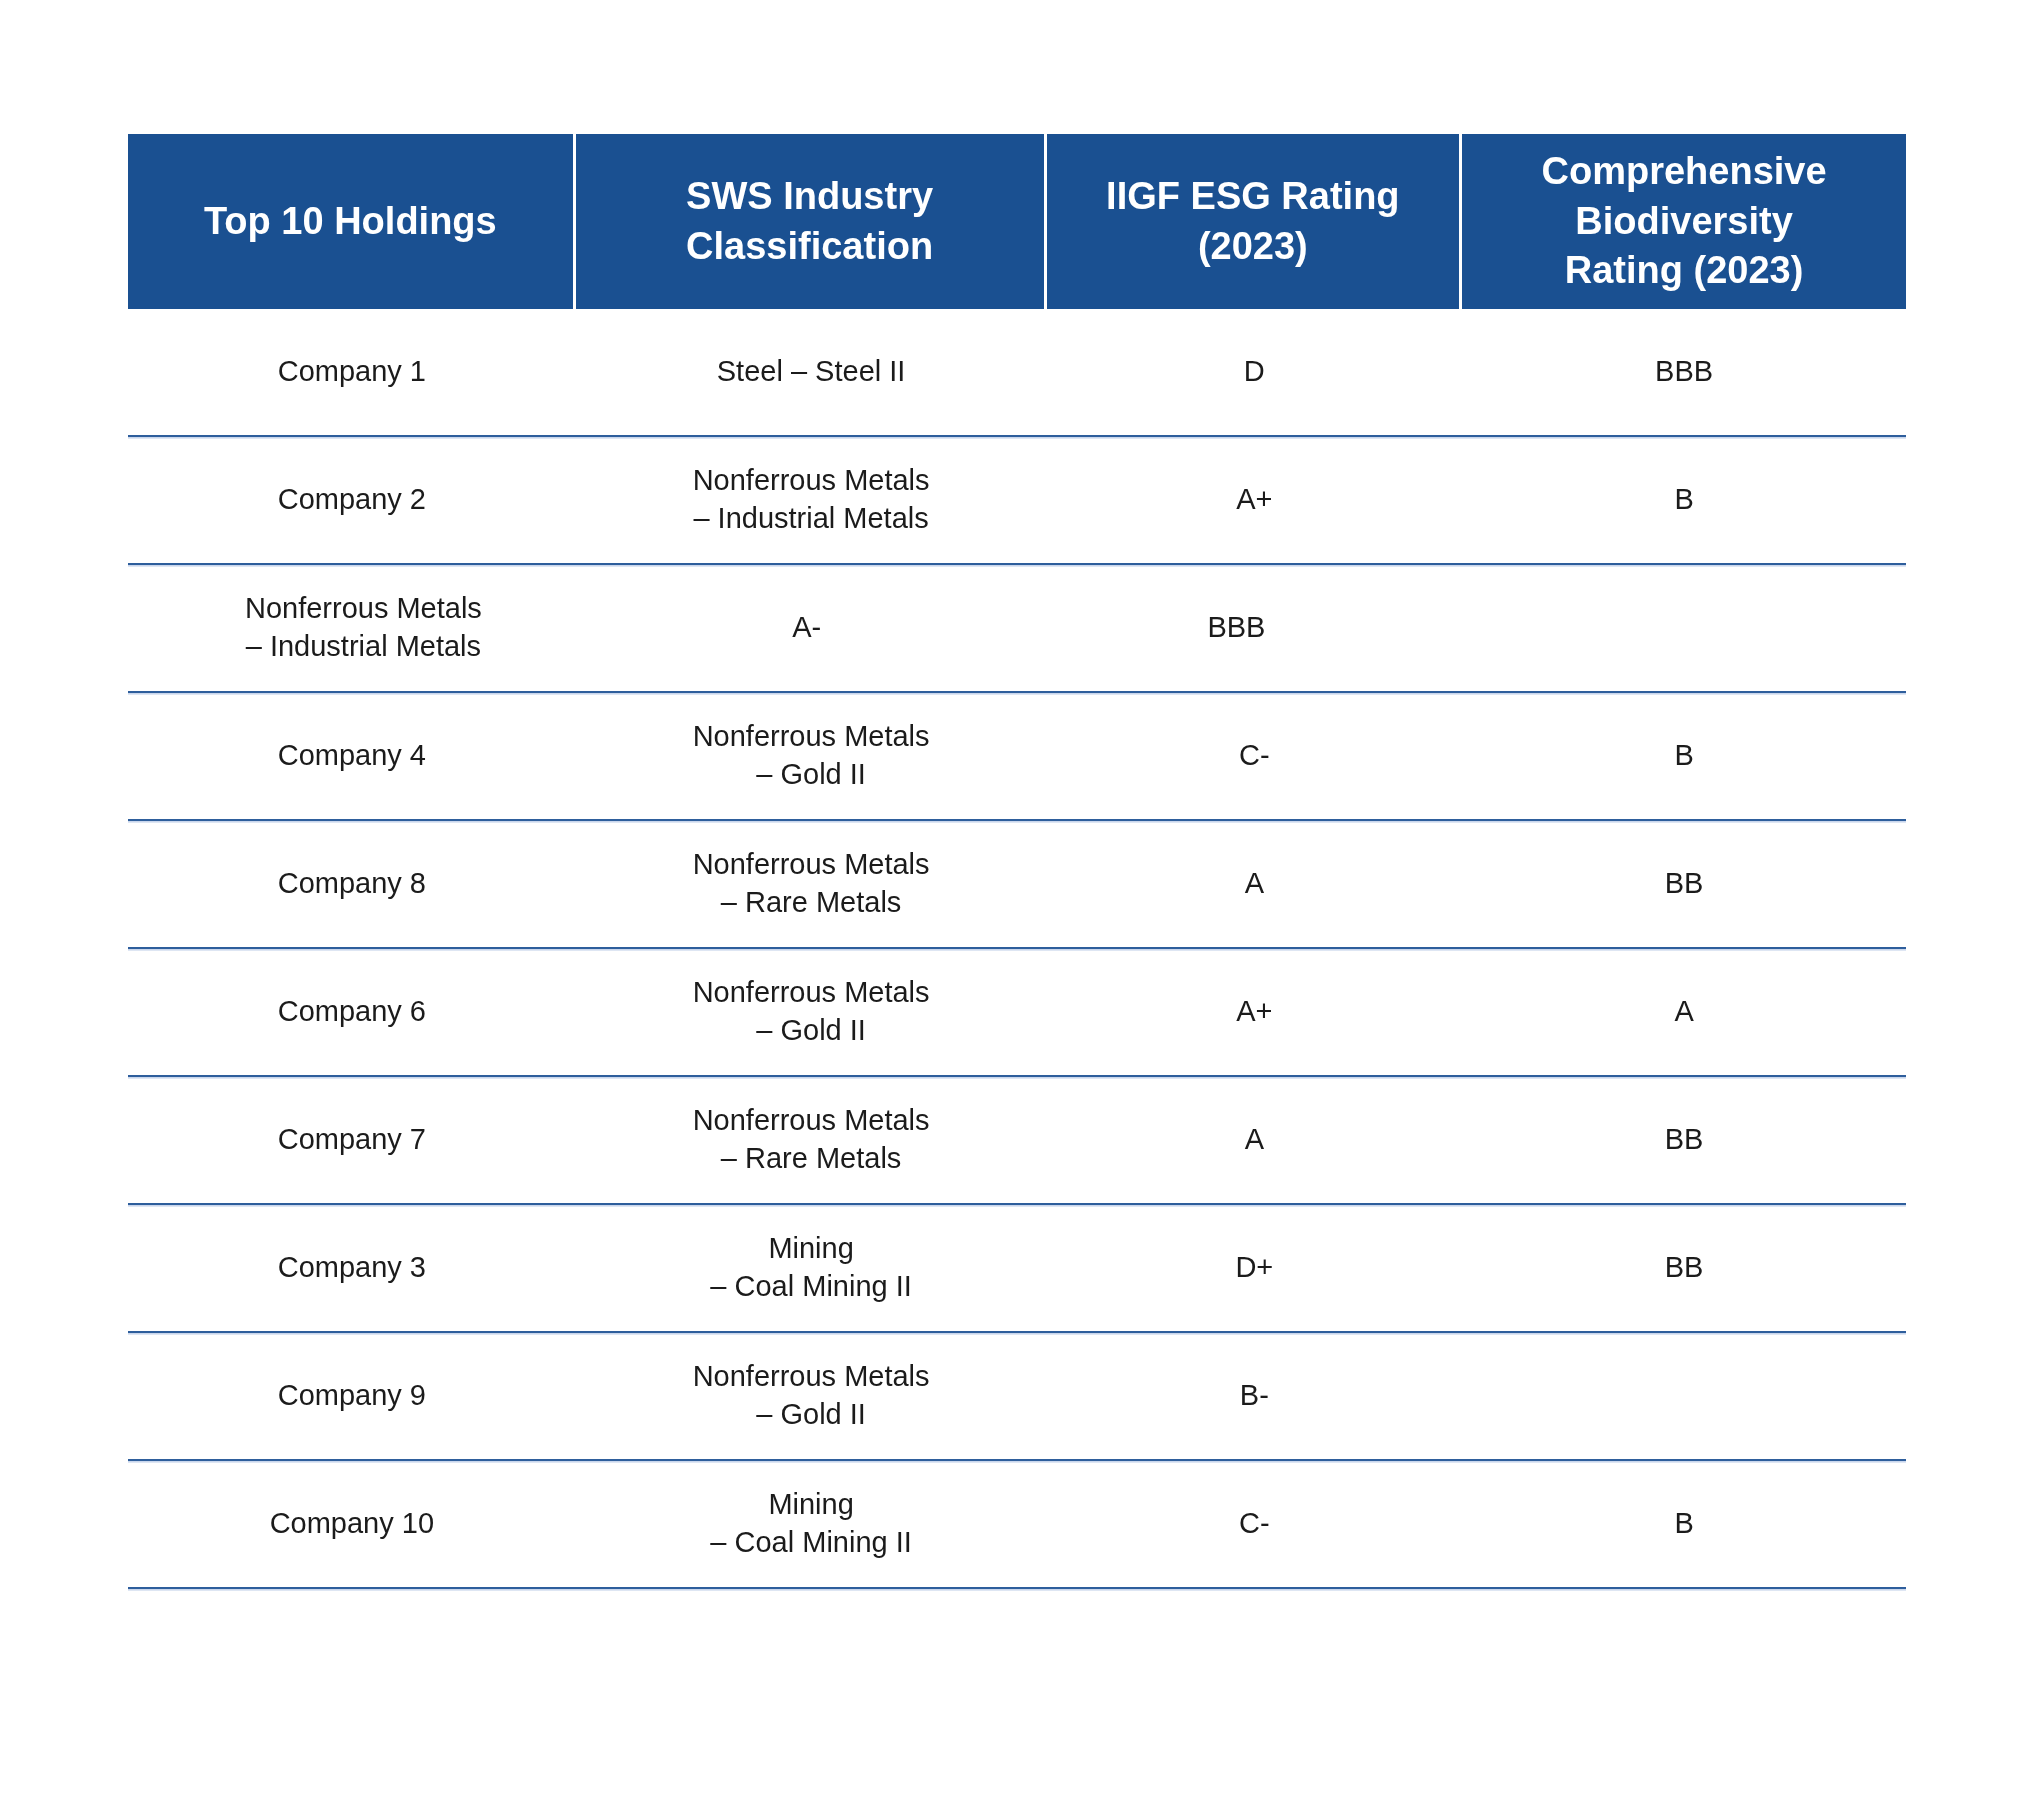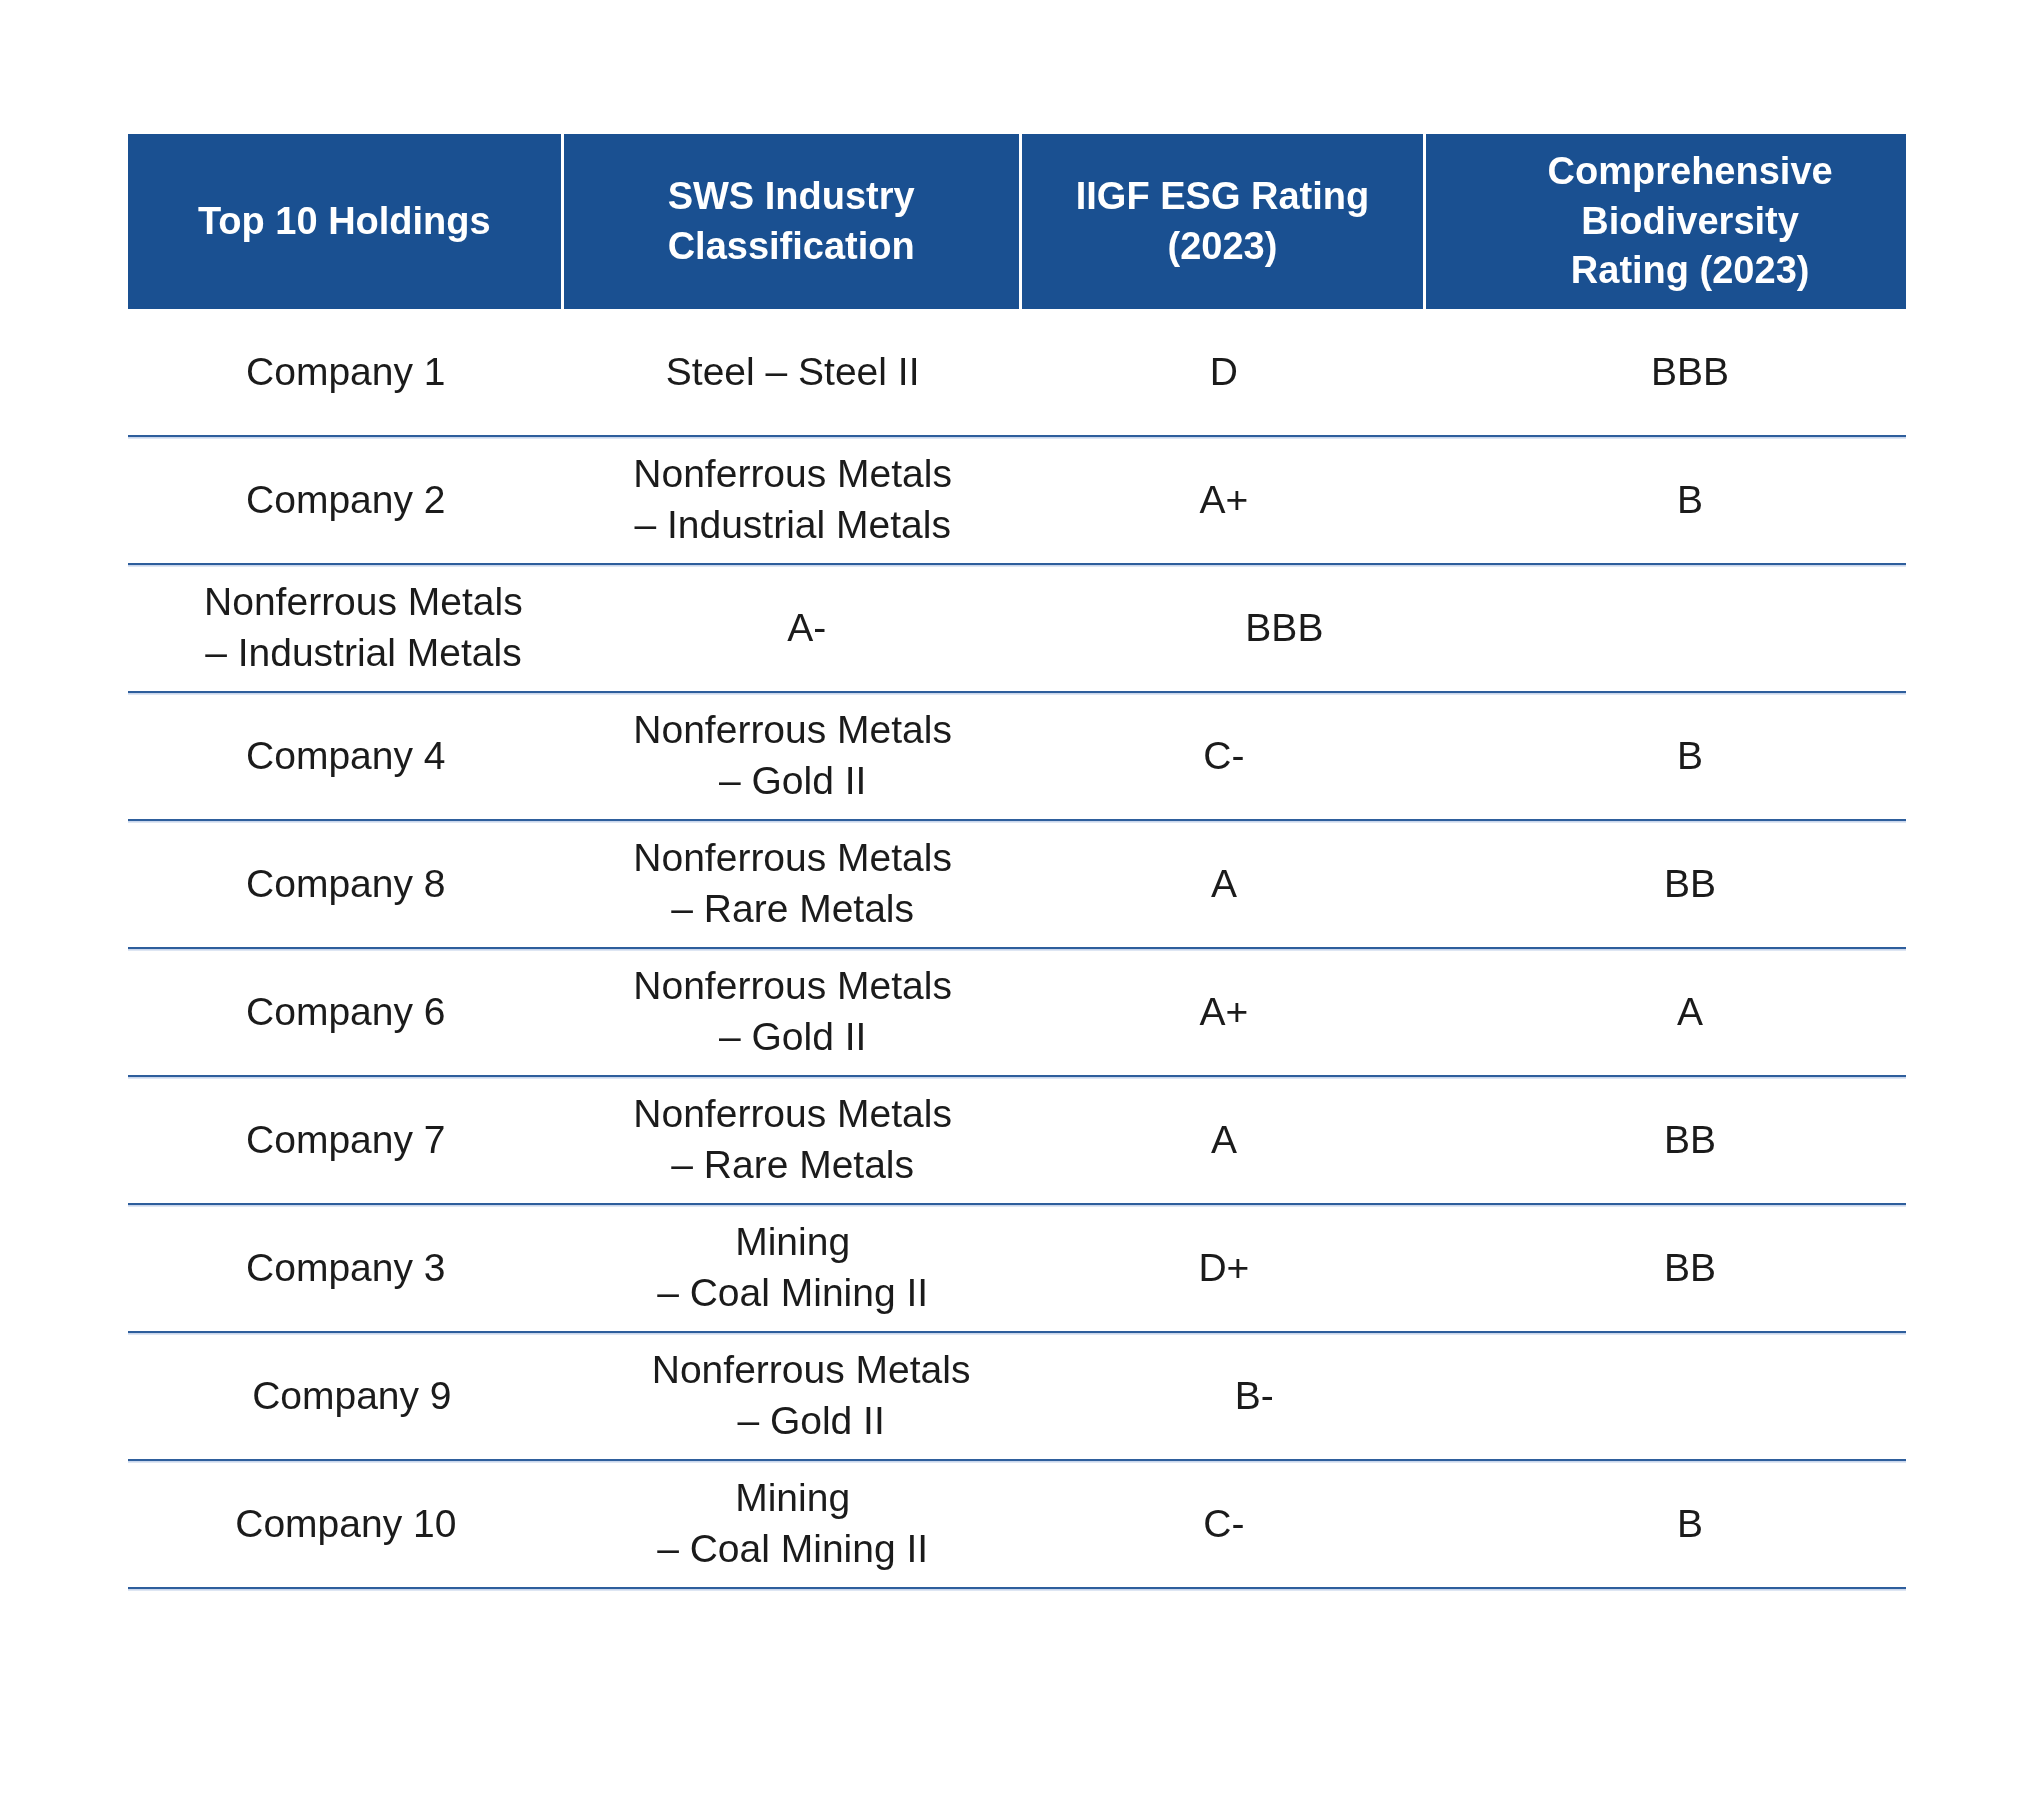--- a/index.html
+++ b/index.html
@@ -32,31 +32,31 @@
     font-weight:bold;
     font-size:38px;line-height:1.30;
     text-align:center;
     white-space:pre-line;
     padding:0 8px;
   }
   .th.col-0,.th.col-1,.th.col-2{border-right:3.2px solid #ffffff;}
   .col-0{width:25.18%;text-align:center;}
   .col-1{width:26.48%;}
   .col-2{width:23.38%;}
-  .col-3{width:24.96%;margin-left:48px;}
+  .col-3{width:24.96%;}
   .tr{
     display:flex;
     height:128px;
     border-bottom:2.4px solid var(--divider);
     box-shadow:0 1.6px 0 var(--divider-glow);
   }
   .td{
     display:flex;align-items:center;justify-content:center;
     color:var(--text);
-    font-size:39px;line-height:1.30;
+    font-size:29px;line-height:1.30;
     text-align:center;
     white-space:pre-line;
     padding:16px 8px;
   }
 </style>
 </head>
 <body>
 
 <div class="holdings-table">
   <div class="thead">

